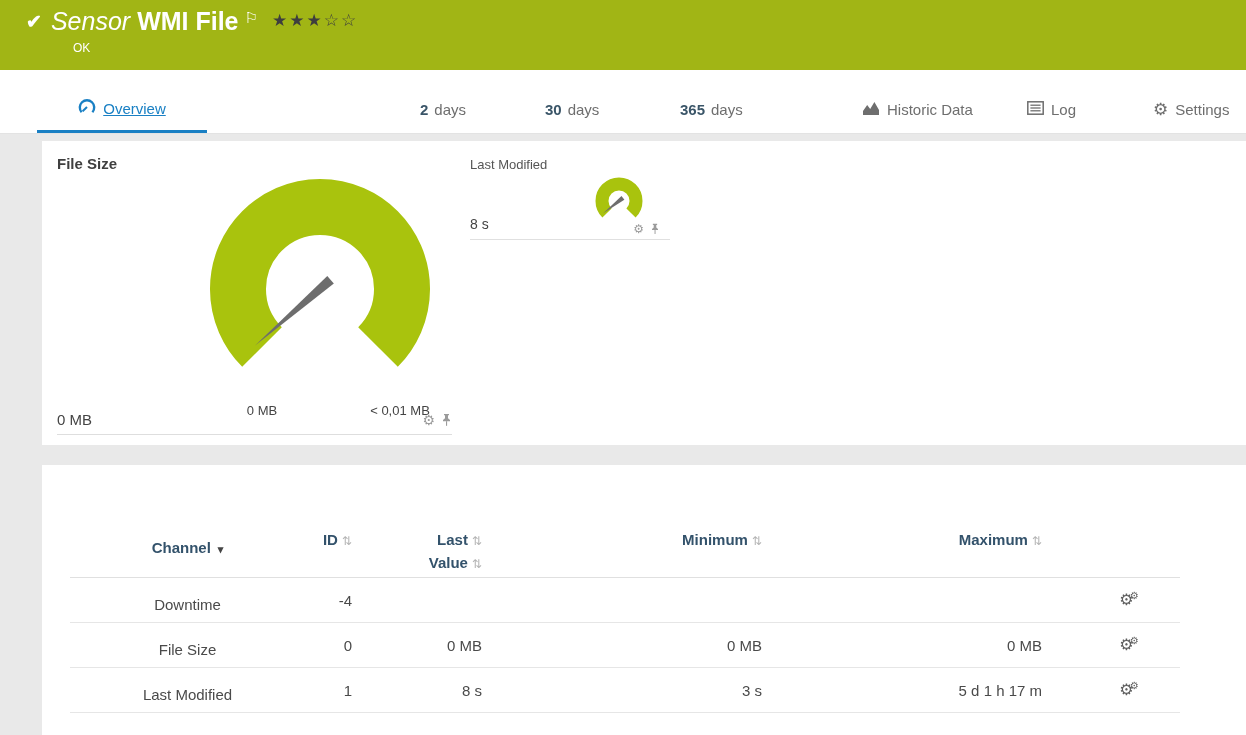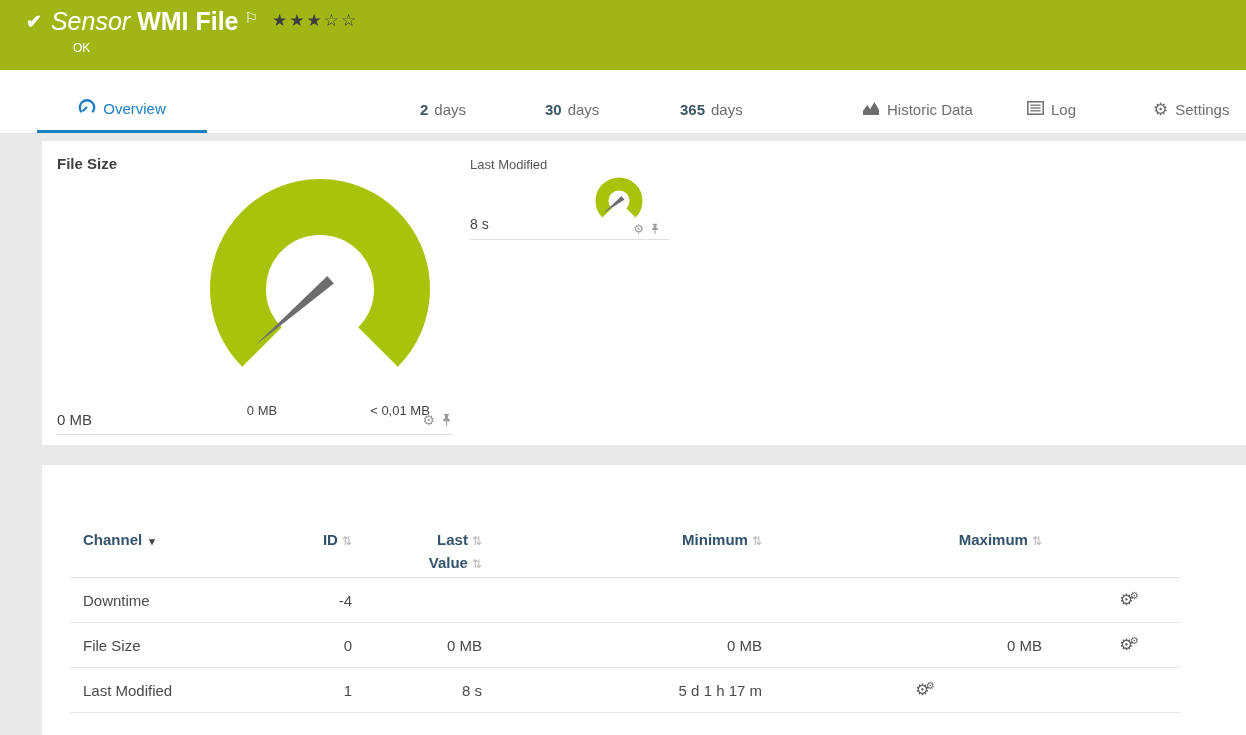--- a/index.html
+++ b/index.html
@@ -15,21 +15,21 @@
   .sensor-name { font-weight:700; }
   .flag-icon { font-size:15px; margin-left:6px; margin-top:-8px; color:#fff; }
   .stars { font-size:17px; letter-spacing:2px; color:#3e3e3e; margin-left:14px; margin-top:-2px; }
   .status-ok { position:absolute; left:73px; top:41px; color:#fff; font-weight:normal; font-size:12px; }
 
   
   .tabbar { position:absolute; top:70px; left:0; right:0; height:64px; background:#fff; border-bottom:1px solid #e3e3e3; }
   .tab { position:absolute; bottom:0; height:47px; display:flex; align-items:center; gap:7px;
          color:#6e6e6e; font-size:15px; cursor:pointer; }
   .tab svg { flex:0 0 auto; }
-  .tab-overview { left:37px; width:170px; justify-content:center; color:#1a80c4; border-bottom:3px solid #1a80c4; font-weight:400; }
+  .tab-overview { left:37px; width:170px; justify-content:center; color:#1a80c4; border-bottom:3px solid #1a80c4; font-weight:400;text-decoration:underline; }
   .tab-live    { left:248px; }
   .tab-d2      { left:420px; }
   .tab-d30     { left:545px; }
   .tab-d365    { left:680px; }
   .tab-hist    { left:862px; }
   .tab-log     { left:1027px; }
   .tab-set     { left:1153px; }
   .tab .num { color:#3a5568; font-weight:700; margin-right:-1px; }
   .gear-glyph { font-size:17px; line-height:1; font-style:normal; }
 
@@ -54,21 +54,21 @@
   .widget2-icons { position:absolute; right:10px; bottom:4px; }
 
   
   .card2 { position:absolute; left:42px; top:465px; right:0; bottom:0; background:#fff; }
   .table-wrap { margin:0 66px 0 28px; padding-top:46px; }
   .trow { display:grid; grid-template-columns:222px 70px 130px 280px 280px 1fr; }
   .thead { align-items:start; border-bottom:1px solid #e0e0e0; padding-top:18px; min-height:67px;
            color:#33526b; font-size:15px; font-weight:700; }
   .thead .cell { line-height:21px; }
   .tdata { align-items:center; height:45px; border-bottom:1px solid #e6e6e6; font-size:15px; color:#4a4a4a; }
-  .cell-l { text-align:left; padding-left:13px; }
+  .cell-l { text-align:center; padding-left:13px;margin-top:8px; }
   .cell-r { text-align:right; padding-right:10px; }
   .cell-c { display:flex; justify-content:center; padding-left:30px; align-items:center; }
   .sort-icon { color:#b3b3b3; font-size:12px; font-weight:400; margin-left:4px; cursor:pointer; }
   .sort-desc { color:#444; font-size:11px; margin-left:7px; cursor:pointer; }
   .row-gear { position:relative; color:#5f5f5f; cursor:pointer; line-height:1; }
   .row-gear .g1 { font-size:16px; font-style:normal; }
   .row-gear .g2 { font-size:10px; font-style:normal; position:relative; left:-4px; top:-6px; }
 </style>
 </head>
 <body>
@@ -219,20 +219,21 @@
         <div class="cell cell-r">0 MB</div>
         <div class="cell cell-c">
             <span class="row-gear"><span class="g1">⚙</span><span class="g2">⚙</span></span>
           </div>
       </div>
 
       <div class="trow tdata">
         <div class="cell cell-l">Last Modified</div>
         <div class="cell cell-r">1</div>
         <div class="cell cell-r">8 s</div>
+        <div class="cell cell-r">3 s</div>
         <div class="cell cell-r">5 d 1 h 17 m</div>
         <div class="cell cell-c">
             <span class="row-gear"><span class="g1">⚙</span><span class="g2">⚙</span></span>
           </div>
       </div>
 
     </div>
   </div>
 
 </div>

